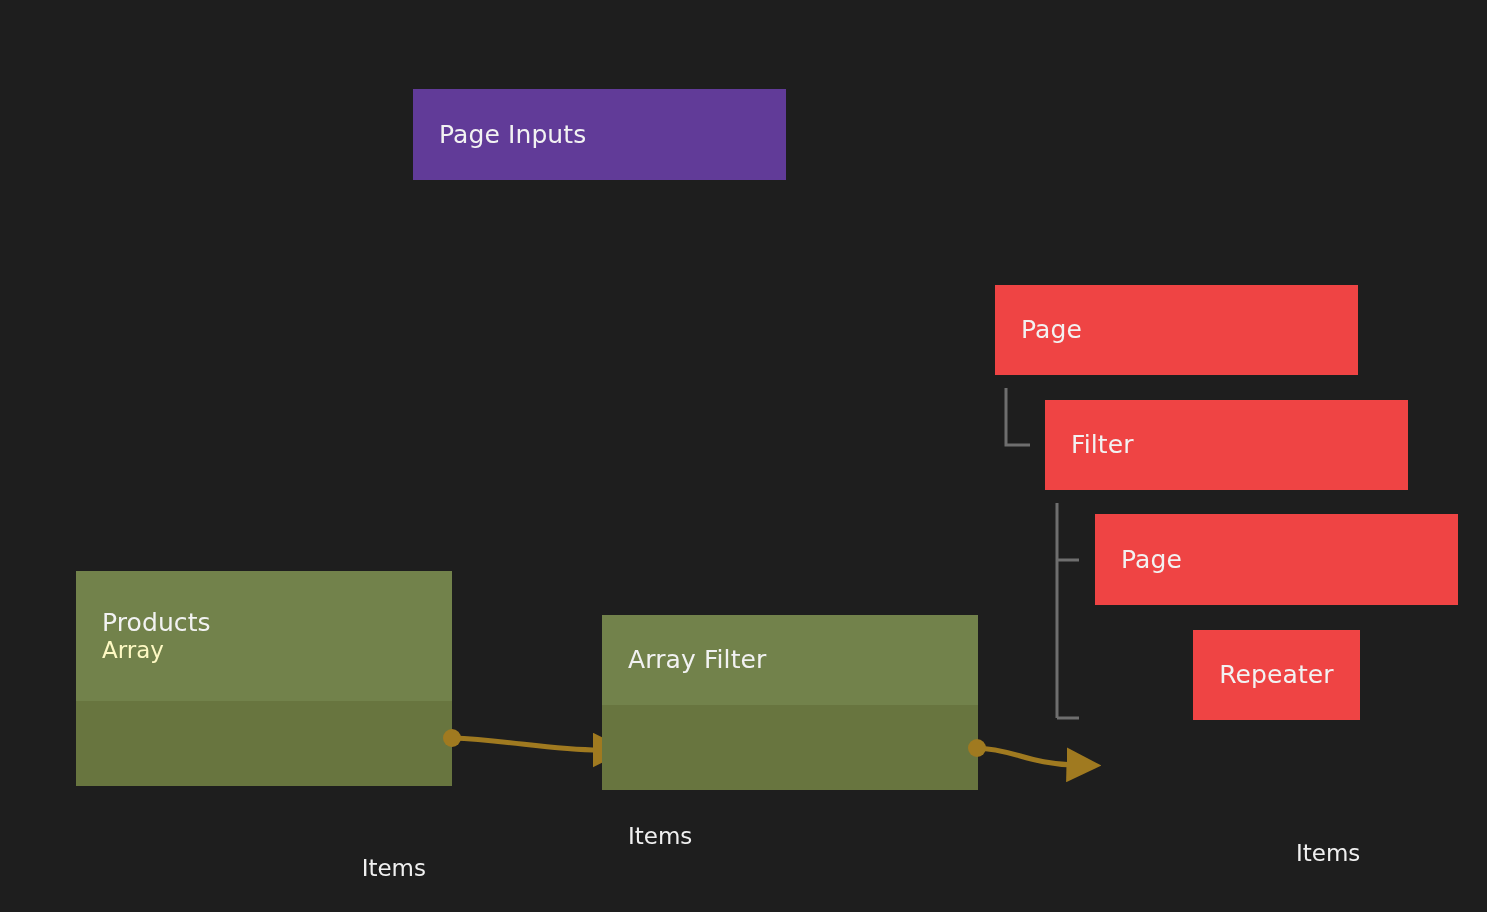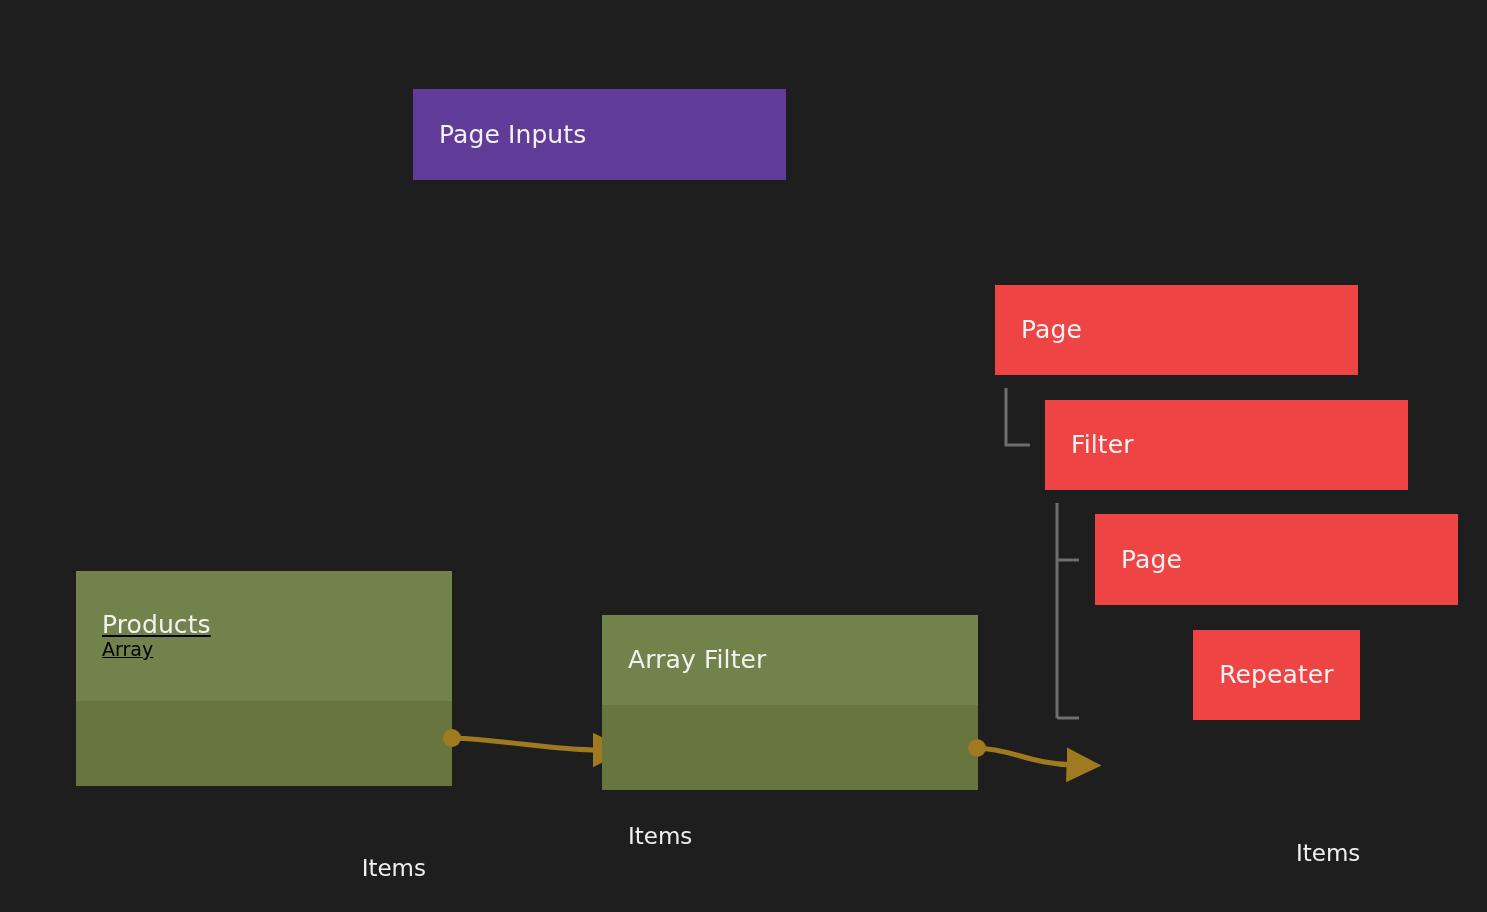--- a/index.html
+++ b/index.html
@@ -34,22 +34,22 @@
     flex: 0 0 auto;
   }
   .node-title {
     font-size: 25px;
     color: #f2f2f2;
     line-height: 1.12;
     letter-spacing: 0.1px;
     white-space: nowrap;
   }
   .node-subtitle {
-    font-size: 19px;
-    color: #000000;
+    font-size: 23px;
+    color: #fef9c3;
     line-height: 1.15;
     white-space: nowrap;
   }
   .node-ports {
     flex: 1 1 auto;
     position: relative;
     box-sizing: border-box;
   }
   .port-row {
     position: absolute;
@@ -111,21 +111,21 @@
     <path fill="none" stroke="#a07a20" stroke-width="5" marker-end="url(#arrowhead)" d="M 977 748 C 1012 749, 1030 764, 1074 765"></path>
   </svg>
 
   <div class="node purple" id="node-page-inputs" style="left:413px; top:89px; width:373px; height:118px;">
     <div class="node-header" style="height:91px;">
       <div class="node-title">Page Inputs</div>
     </div>
   </div>
 
   <div class="node green" id="node-products" style="left:76px; top:571px; width:376px; height:215px;">
-    <div class="node-header" style="height:130px;text-decoration:underline;">
+    <div class="node-header" style="height:130px;">
       <div class="node-title">Products</div>
       <div class="node-subtitle">Array</div>
     </div>
     <div class="node-ports">
       <div class="port-row out" style="top:150px;">
         <span class="port-label">Items</span>
       </div>
     </div>
   </div>
 

